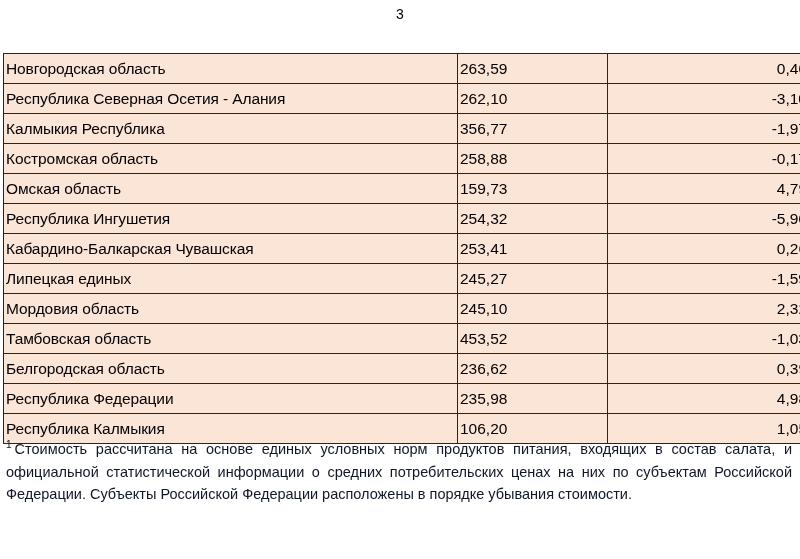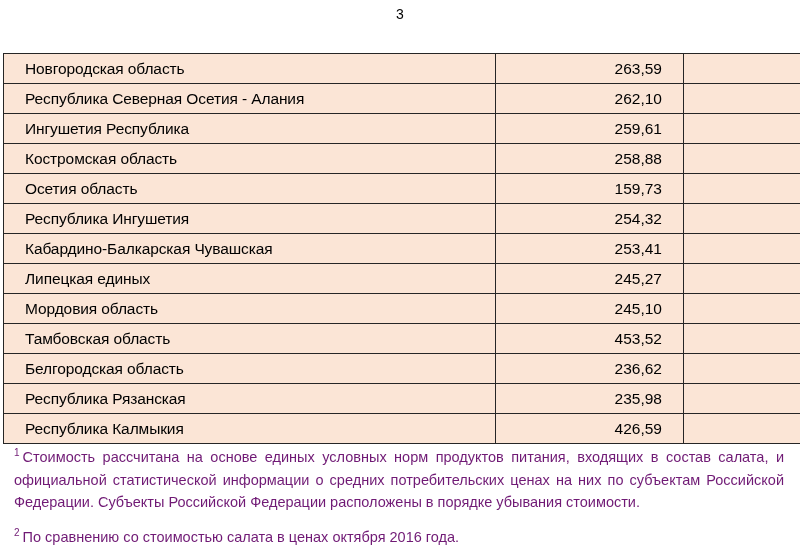--- a/index.html
+++ b/index.html
@@ -37,54 +37,54 @@
   }
   table.data-table {
     border-collapse: collapse;
     width: 794px;
     table-layout: fixed;
   }
   table.data-table td {
     border: 1.5px solid #262626;
     background: #fbe5d6;
     height: 29px;
-    padding: 0 21px;
+    padding: 0 2px;
     font-size: 15.5px;
     line-height: 28px;
     white-space: nowrap;
     overflow: hidden;
   }
   td.col-region {
     width: 449px;
     text-align: left;
     letter-spacing: -0.1px;
   }
   td.col-cost {
     width: 145px;
-    text-align: right;
+    text-align: left;
   }
   td.col-change {
     width: 197px;
     text-align: right;
   }
 
   
   .footnotes {
     position: absolute;
     top: 434px;
     left: 2px;
     width: 794px;
   }
   .footnote {
     font-size: 14.5px;
     line-height: 22.7px;
     text-align: justify;
     text-justify: inter-word;
-    margin: 12px;
-    color: #701a75;
+    margin: 4px;
+    color: #0f172a;
   }
   .footnote .marker {
     font-size: 10px;
     vertical-align: super;
     line-height: 0;
     margin-right: 3px;
   }
   .footnote.fn-2 {
     text-align: left;
   }
@@ -101,31 +101,31 @@
           <td class="col-region">Новгородская область</td>
           <td class="col-cost">263,59</td>
           <td class="col-change">0,40</td>
         </tr>
         <tr>
           <td class="col-region">Республика Северная Осетия - Алания</td>
           <td class="col-cost">262,10</td>
           <td class="col-change">-3,10</td>
         </tr>
         <tr>
-          <td class="col-region">Ингушетия Республика</td>
-          <td class="col-cost">259,61</td>
+          <td class="col-region">Калмыкия Республика</td>
+          <td class="col-cost">356,77</td>
           <td class="col-change">-1,97</td>
         </tr>
         <tr>
           <td class="col-region">Костромская область</td>
           <td class="col-cost">258,88</td>
           <td class="col-change">-0,17</td>
         </tr>
         <tr>
-          <td class="col-region">Осетия область</td>
+          <td class="col-region">Омская область</td>
           <td class="col-cost">159,73</td>
           <td class="col-change">4,79</td>
         </tr>
         <tr>
           <td class="col-region">Республика Ингушетия</td>
           <td class="col-cost">254,32</td>
           <td class="col-change">-5,96</td>
         </tr>
         <tr>
           <td class="col-region">Кабардино-Балкарская Чувашская</td>
@@ -146,29 +146,28 @@
           <td class="col-region">Тамбовская область</td>
           <td class="col-cost">453,52</td>
           <td class="col-change">-1,03</td>
         </tr>
         <tr>
           <td class="col-region">Белгородская область</td>
           <td class="col-cost">236,62</td>
           <td class="col-change">0,39</td>
         </tr>
         <tr>
-          <td class="col-region">Республика Рязанская</td>
+          <td class="col-region">Республика Федерации</td>
           <td class="col-cost">235,98</td>
           <td class="col-change">4,98</td>
         </tr>
         <tr>
           <td class="col-region">Республика Калмыкия</td>
-          <td class="col-cost">426,59</td>
+          <td class="col-cost">106,20</td>
           <td class="col-change">1,05</td>
         </tr>
       </tbody>
   </table>
 </div>
 
 <div class="footnotes">
     <p class="footnote fn-1"><span class="marker">1</span><span>Стоимость рассчитана на основе единых условных норм продуктов питания, входящих в состав салата, и официальной статистической информации о средних потребительских ценах на них по субъектам Российской Федерации. Субъекты Российской Федерации расположены в порядке убывания стоимости.</span></p>
-    <p class="footnote fn-2"><span class="marker">2</span><span>По сравнению со стоимостью салата в ценах октября 2016 года.</span></p>
   </div>
 
 </body></html>

